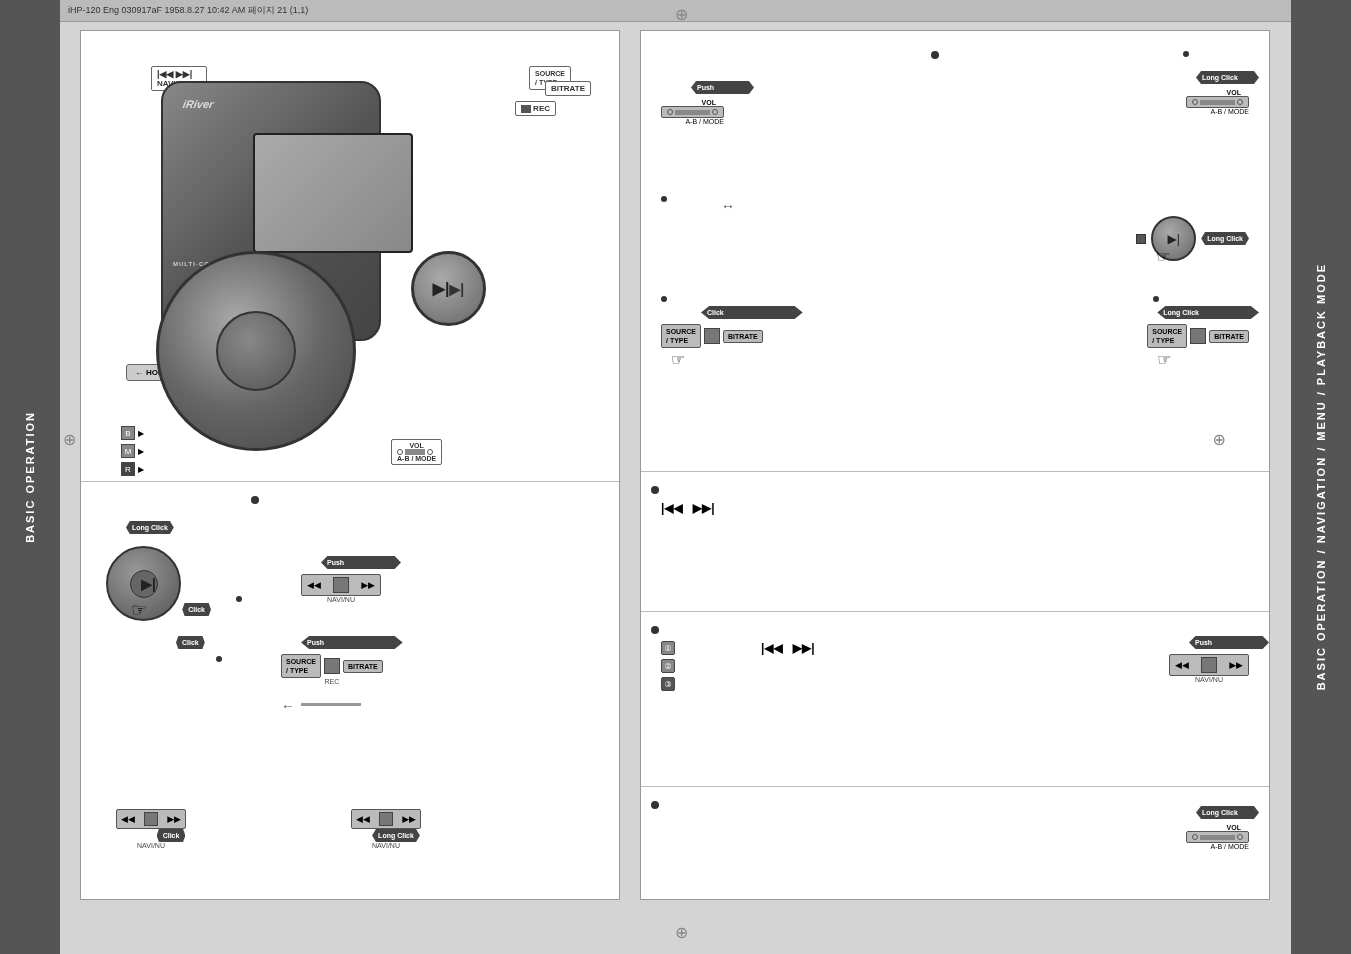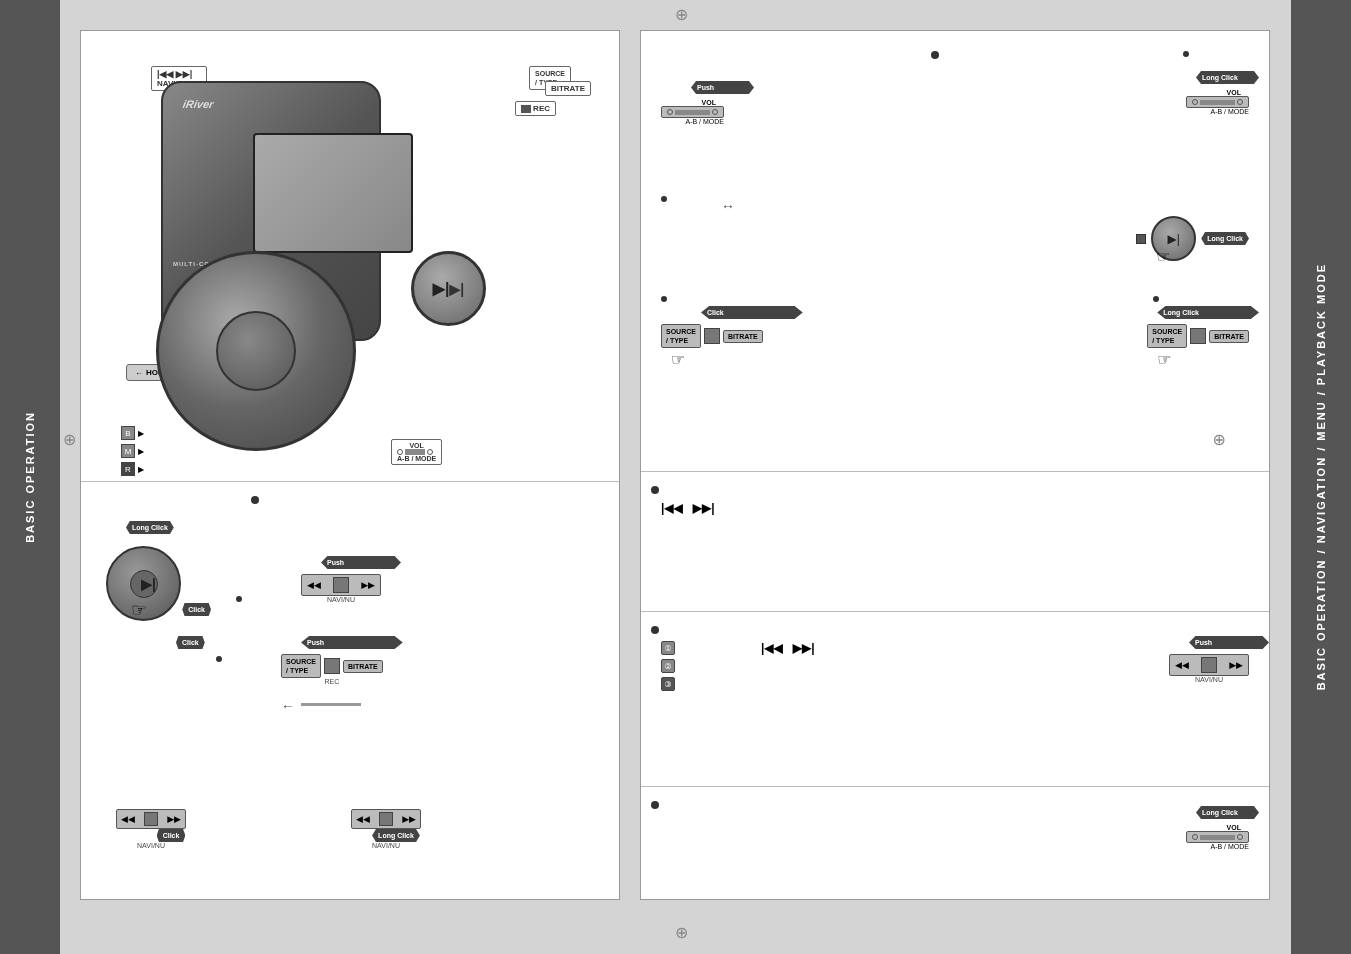--- a/index.html
+++ b/index.html
@@ -302,20 +302,23 @@
 <div class="left-sidebar">
   <span class="sidebar-text">BASIC OPERATION</span>
 </div>
 
 <div class="right-sidebar">
   <span class="sidebar-text">BASIC OPERATION / NAVIGATION / MENU / PLAYBACK MODE</span>
 </div>
 
 <div class="main-content">
 
+  <div class="header-bar">
+    <span>iHP-120 Eng 030917aF 1958.8.27 10:42 AM 페이지 21 (1,1)</span>
+  </div>
 
   <div class="left-panel">
 
     <div class="device-area">
 
       <div class="label-box" style="top: 15px; left: 50px;">
         <div style="display:flex; align-items:center; gap:3px;">
           <span style="font-size:9px;">|◀◀  ▶▶|</span>
         </div>
         <div>NAVI/MENU</div>

